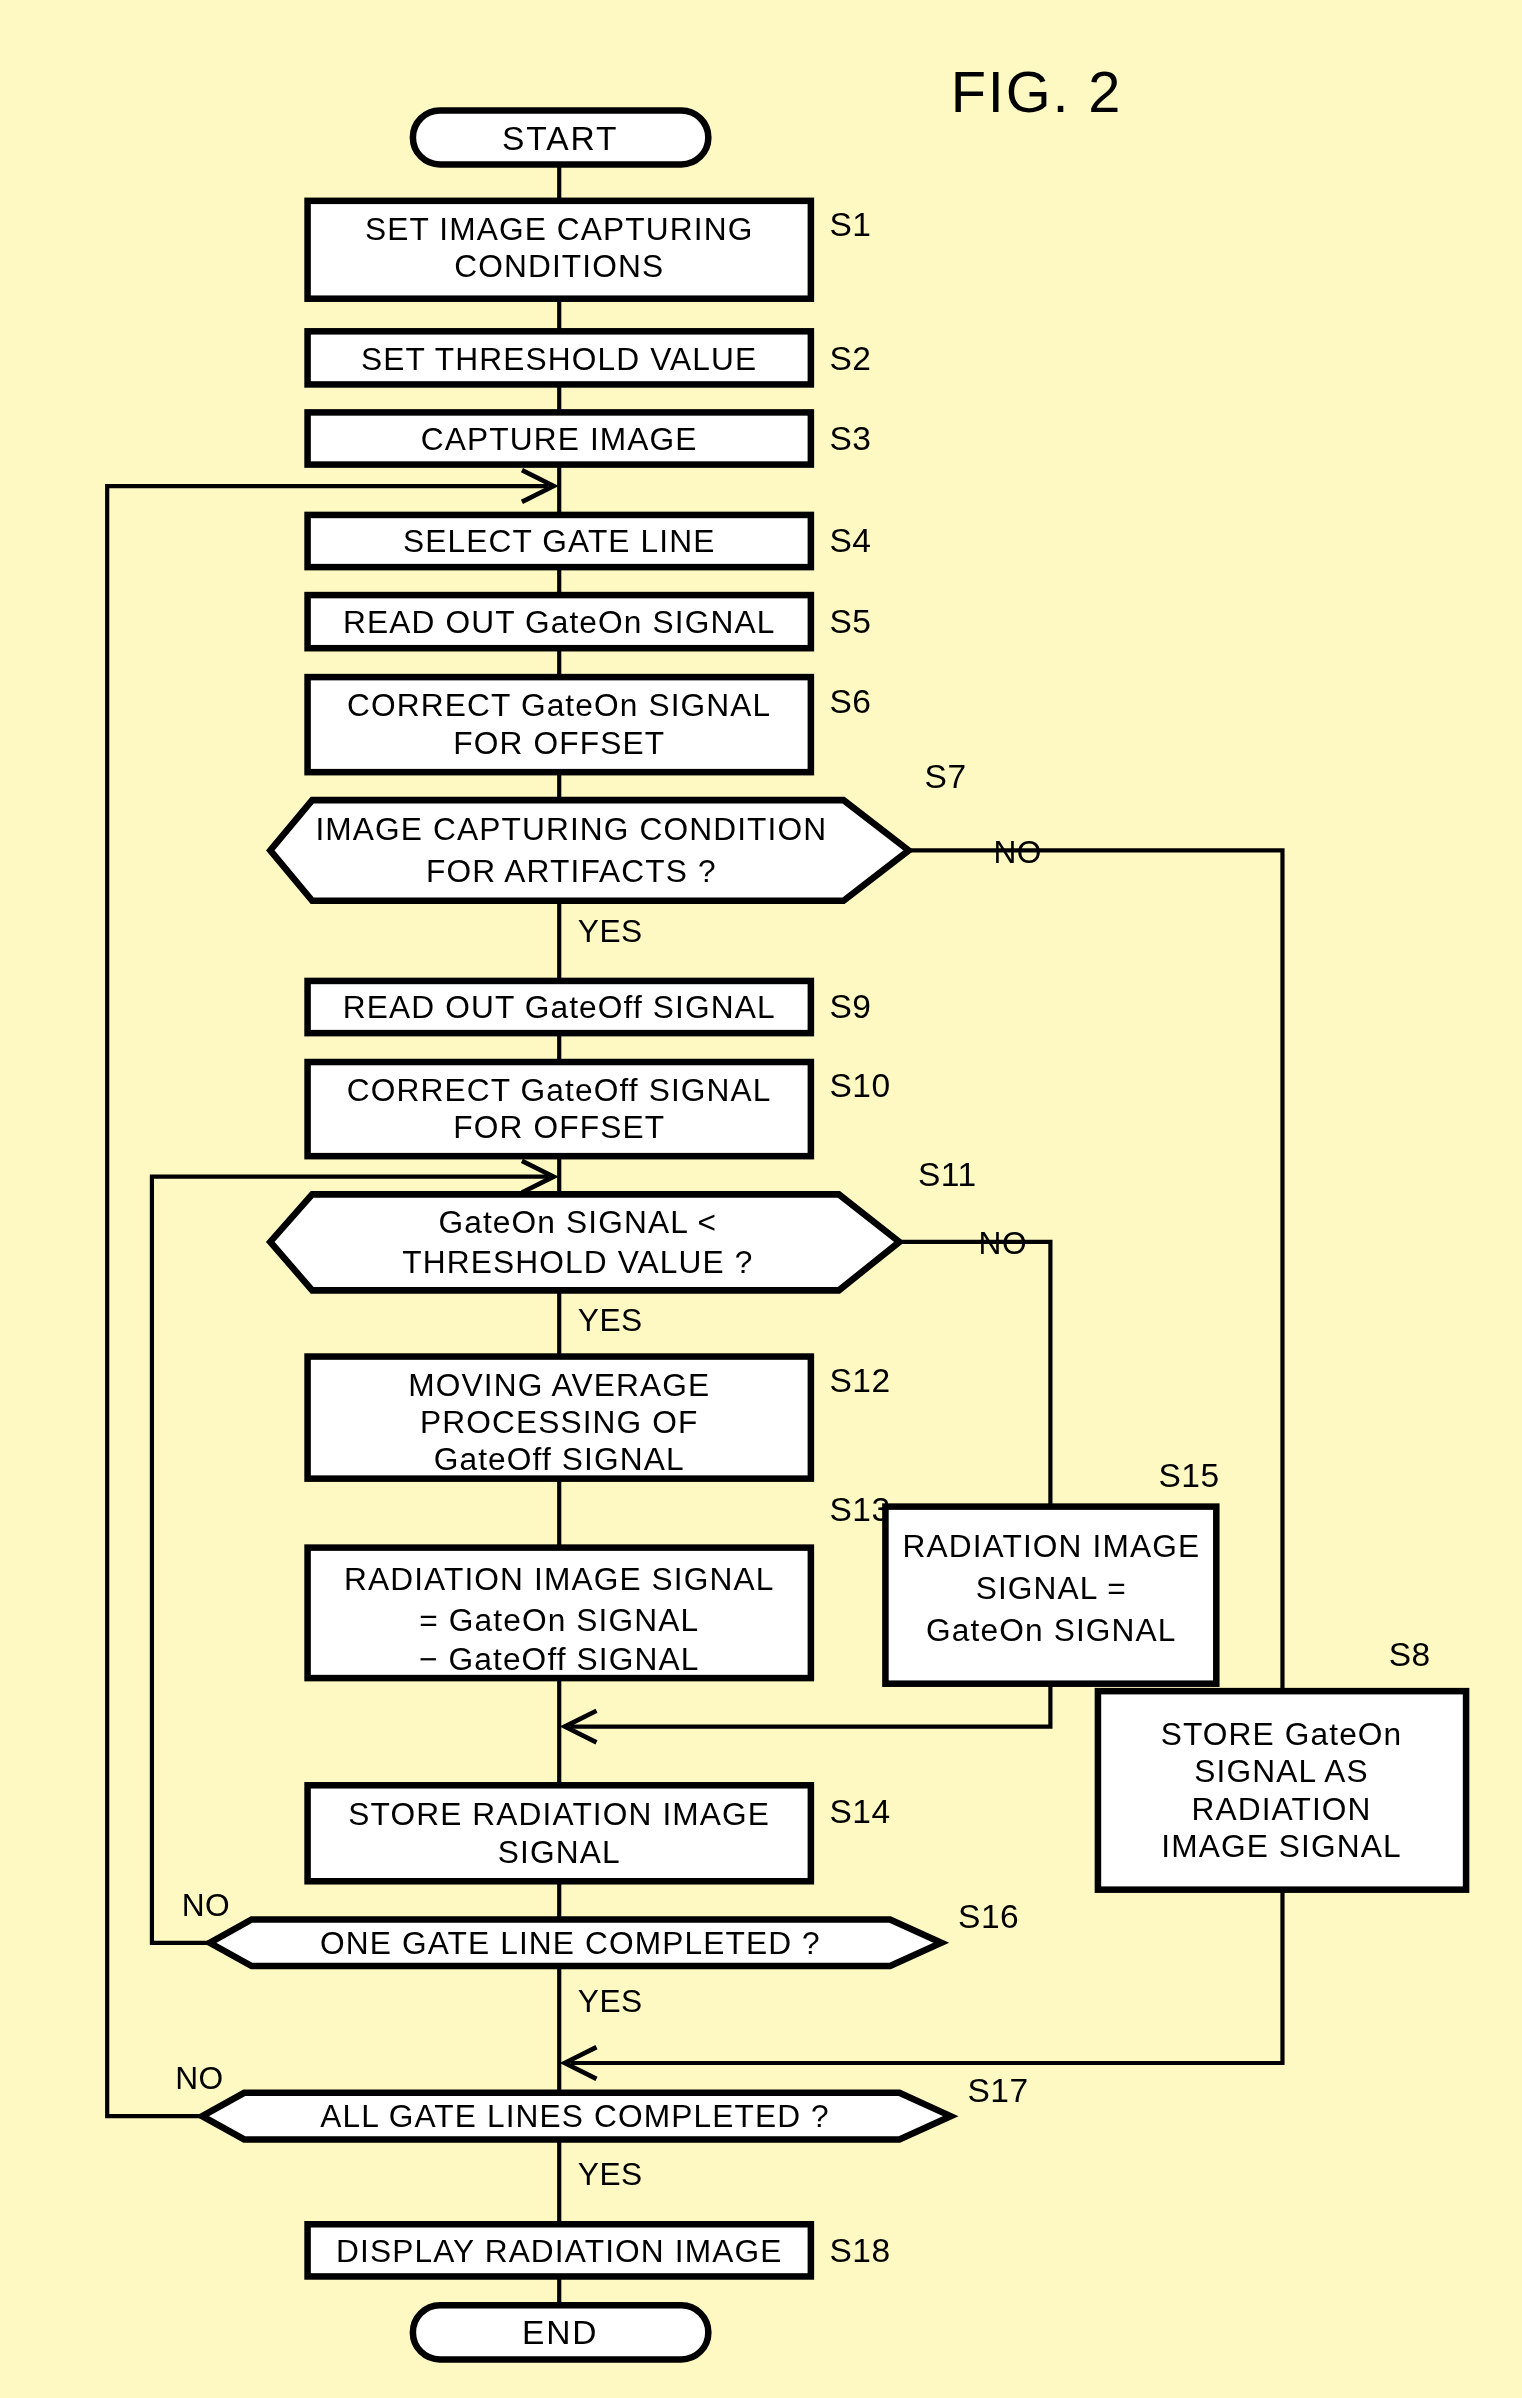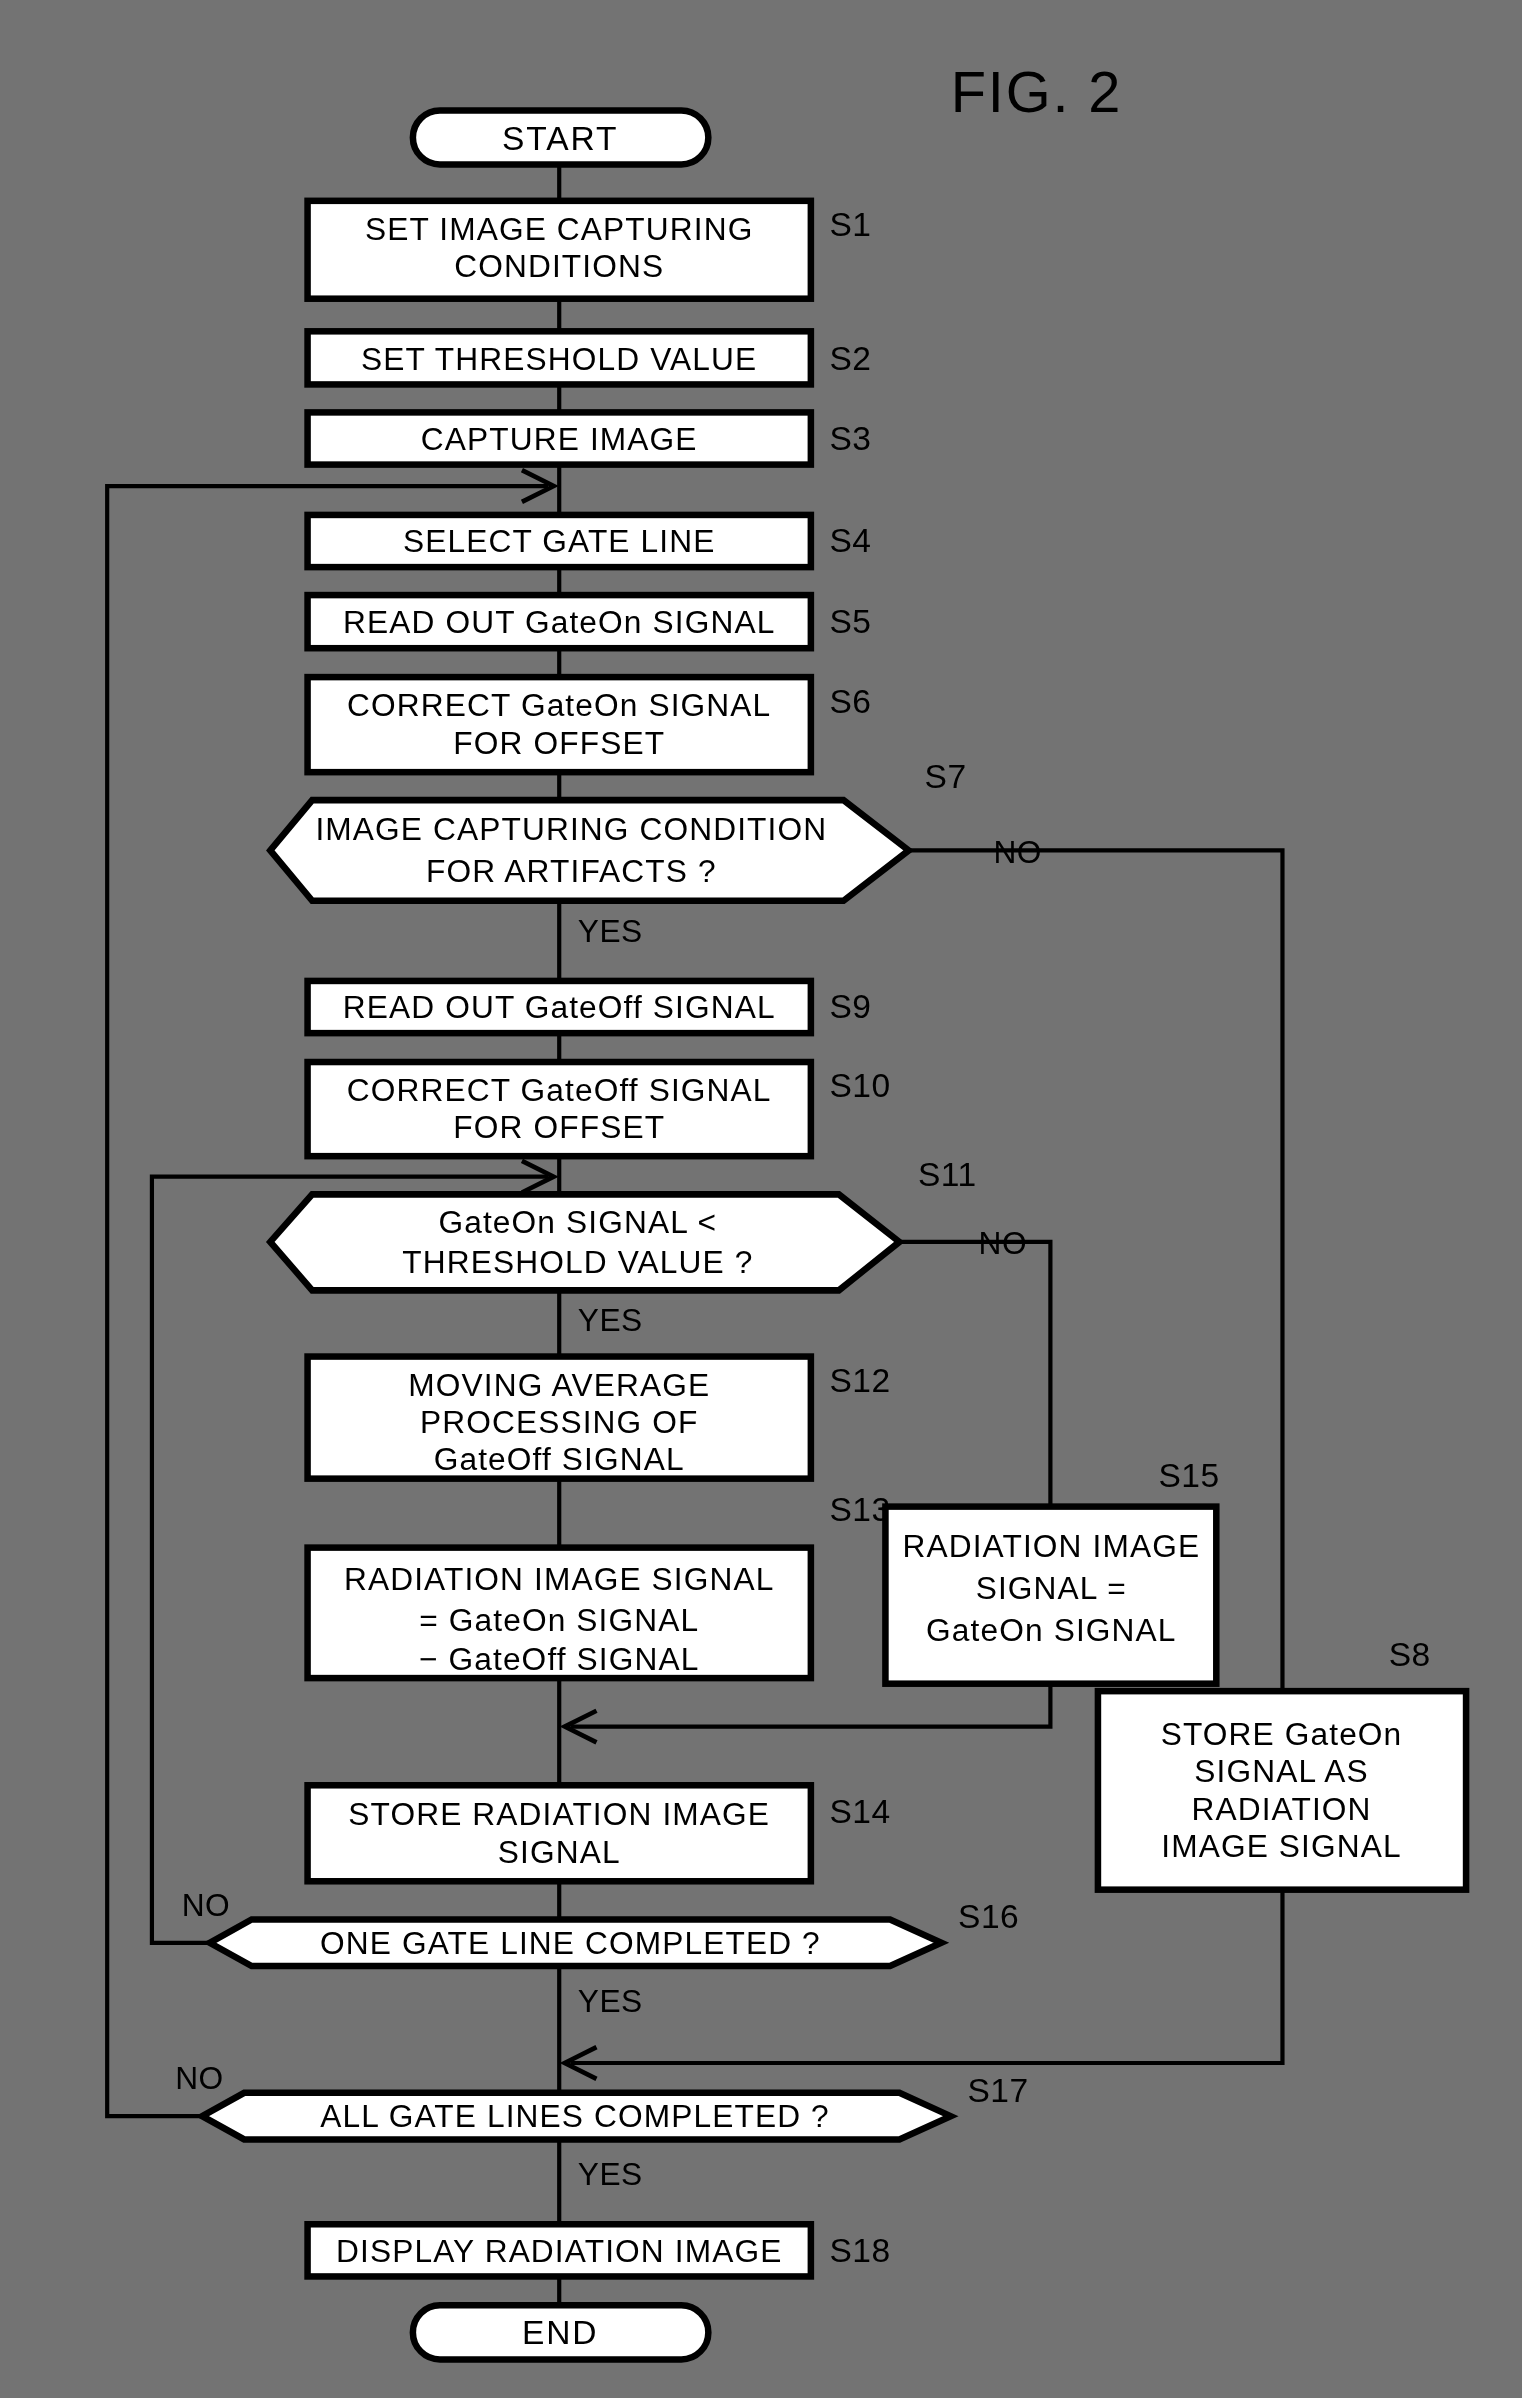--- a/index.html
+++ b/index.html
@@ -10,21 +10,21 @@
   body {
     width: 1522px;
     height: 2399px;
     font-family: "Liberation Sans", sans-serif;
     overflow: hidden;
   }
   #figure-root {
     position: relative;
     width: 1522px;
     height: 2399px;
-    background: #737373;
+    background: #fef9c3;
   }
   svg#flowchart {
     position: absolute;
     left: 0;
     top: 0;
     width: 1522px;
     height: 2399px;
     display: block;
   }
   .shape {

